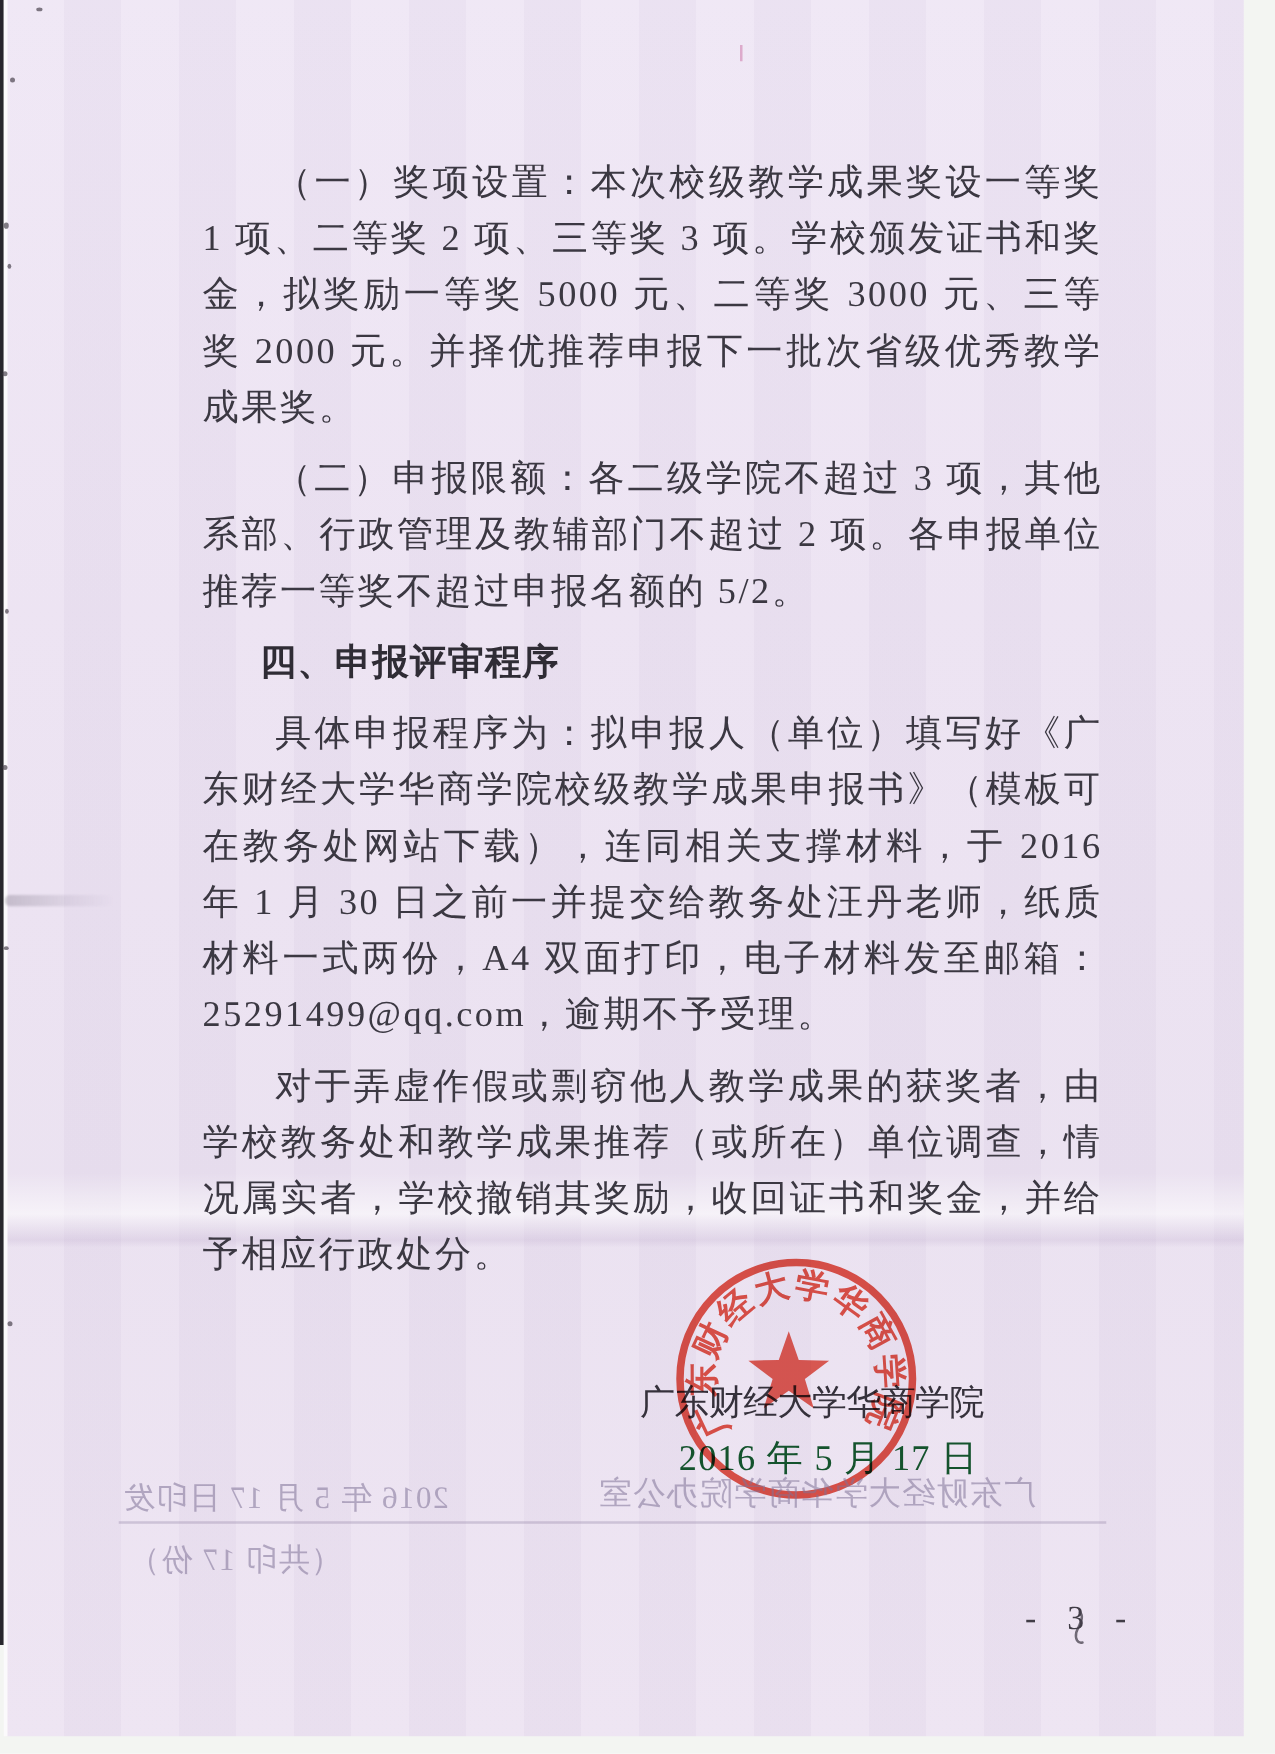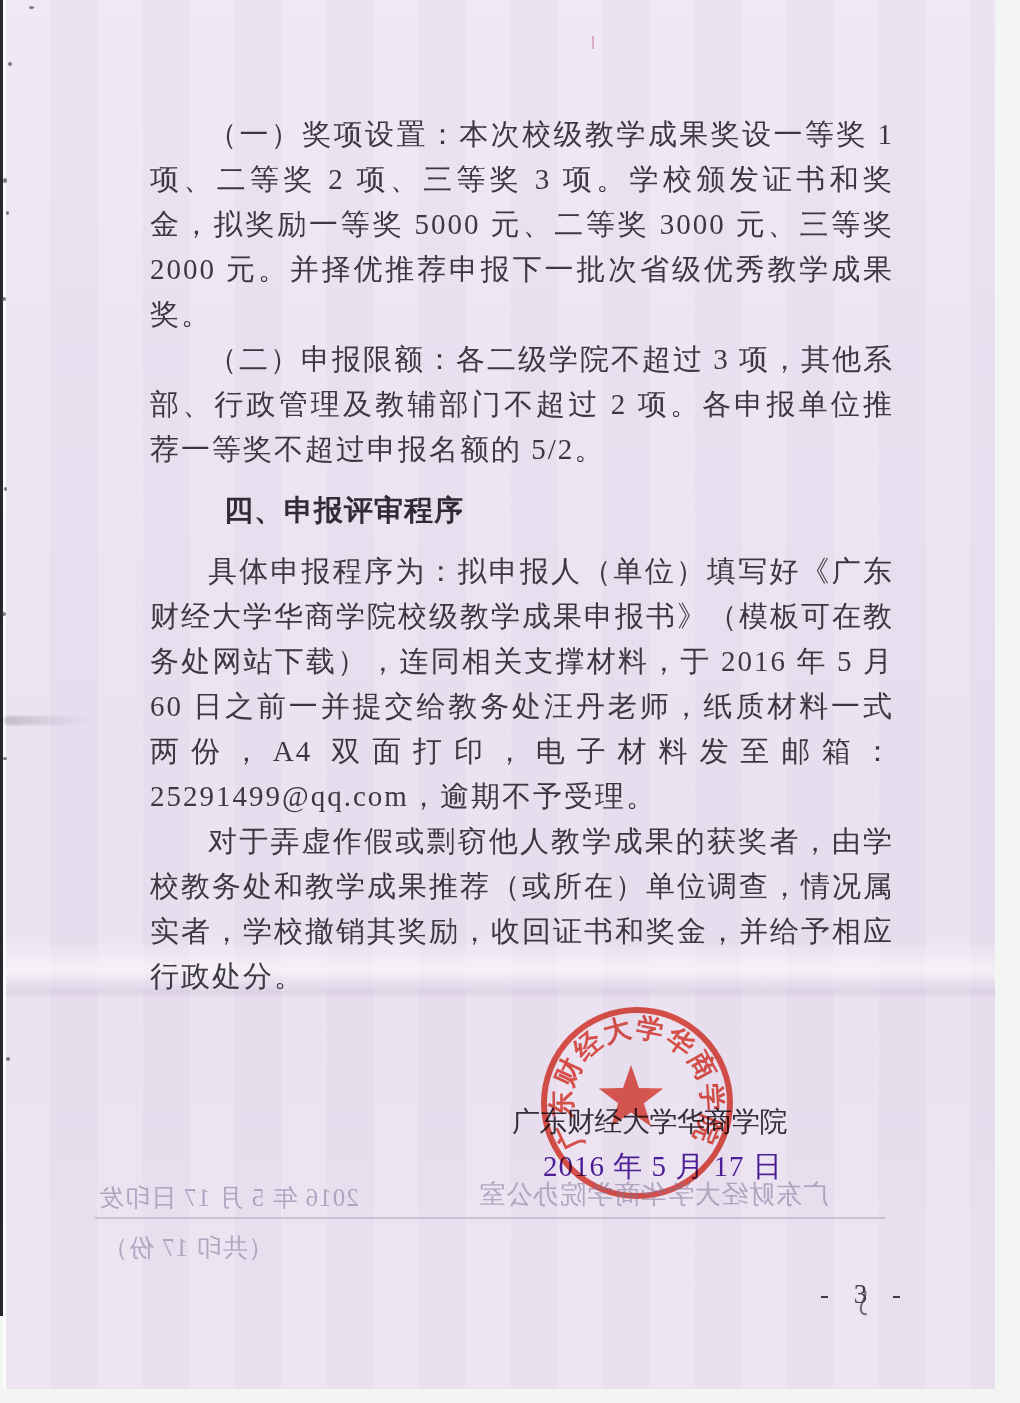--- a/index.html
+++ b/index.html
@@ -27,31 +27,31 @@
   }
   .edge-dark { position:absolute; left:0; top:0; width:3px; height:1316px; background:#28272d; }
   .edge-light{ position:absolute; left:3px; top:0; width:3px; height:1389px; background:#fbfafc; }
 
   
   .doc-body {
     position:absolute; left:150px; top:112px; width:744px;
     font-size:29px; line-height:45px; letter-spacing:2px;
     color:#3b3842; text-align:justify;
   }
-  .doc-body p { text-indent:2em; margin:0; }
+  .doc-body p { text-indent:2em; margin:12px; }
   .doc-body h2 {
-    text-indent:2em; margin:16px;
+    text-indent:2em; margin:0;
     font-family:"Liberation Sans","DejaVu Sans",sans-serif;
     font-weight:bold; font-size:29px; line-height:45px; letter-spacing:1px;
     color:#2f2c35;
   }
 
   
   .sig-org  { position:absolute; left:512px; top:1103px; font-size:28px; letter-spacing:-0.5px; color:#35313b; }
-  .sig-date { position:absolute; left:543px; top:1147px; font-size:29px; letter-spacing:1px; color:#4c1d95; }
+  .sig-date { position:absolute; left:543px; top:1147px; font-size:29px; letter-spacing:1px; color:#14532d; }
 
   
   .stamp { position:absolute; left:525px; top:991px; mix-blend-mode:multiply; }
 
   
   .bleed { position:absolute; color:rgba(128,114,152,0.55); transform:scaleX(-1); white-space:nowrap; }
   .bleed-r1l { left:98px;  top:1181px; font-size:25px; letter-spacing:1px; }
   .bleed-r1r { left:478px; top:1177px; font-size:26px; letter-spacing:1px; }
   .bleed-r2  { left:102px; top:1231px; font-size:25px; letter-spacing:1px; }
   .bleed-line{ position:absolute; left:95px; top:1217px; width:790px; height:2px;
@@ -77,21 +77,21 @@
 
 <div class="paper"></div>
 <div class="crease"></div>
 <div class="edge-dark"></div>
 <div class="edge-light"></div>
 
 <div class="doc-body">
   <p>（一）奖项设置：本次校级教学成果奖设一等奖 1 项、二等奖 2 项、三等奖 3 项。学校颁发证书和奖金，拟奖励一等奖 5000 元、二等奖 3000 元、三等奖 2000 元。并择优推荐申报下一批次省级优秀教学成果奖。</p>
   <p>（二）申报限额：各二级学院不超过 3 项，其他系部、行政管理及教辅部门不超过 2 项。各申报单位推荐一等奖不超过申报名额的 5/2。</p>
   <h2>四、申报评审程序</h2>
-  <p>具体申报程序为：拟申报人（单位）填写好《广东财经大学华商学院校级教学成果申报书》（模板可在教务处网站下载），连同相关支撑材料，于 2016 年 5 月 60 日之前一并提交给教务处汪丹老师，纸质材料一式两份，A4 双面打印，电子材料发至邮箱：25291499@qq.com，逾期不予受理。</p>
+  <p>具体申报程序为：拟申报人（单位）填写好《广东财经大学华商学院校级教学成果申报书》（模板可在教务处网站下载），连同相关支撑材料，于 2016 年 1 月 30 日之前一并提交给教务处汪丹老师，纸质材料一式两份，A4 双面打印，电子材料发至邮箱：25291499@qq.com，逾期不予受理。</p>
   <p>对于弄虚作假或剽窃他人教学成果的获奖者，由学校教务处和教学成果推荐（或所在）单位调查，情况属实者，学校撤销其奖励，收回证书和奖金，并给予相应行政处分。</p>
 </div>
 
 <div class="sig-org">广东财经大学华商学院</div>
 <div class="sig-date">2016 年 5 月 17 日</div>
 
 <svg class="stamp" width="224" height="224" viewBox="0 0 224 224">
   <g opacity="0.86">
     <circle cx="112" cy="112" r="93" fill="none" stroke="#e23c2e" stroke-width="6"></circle>
     <polygon fill="#e6473a" points="106,74 114,97 138.3,97.5 118.9,112.2 126,135.5 106,121.6 86,135.5 93.1,112.2 73.7,97.5 98,97"></polygon>

